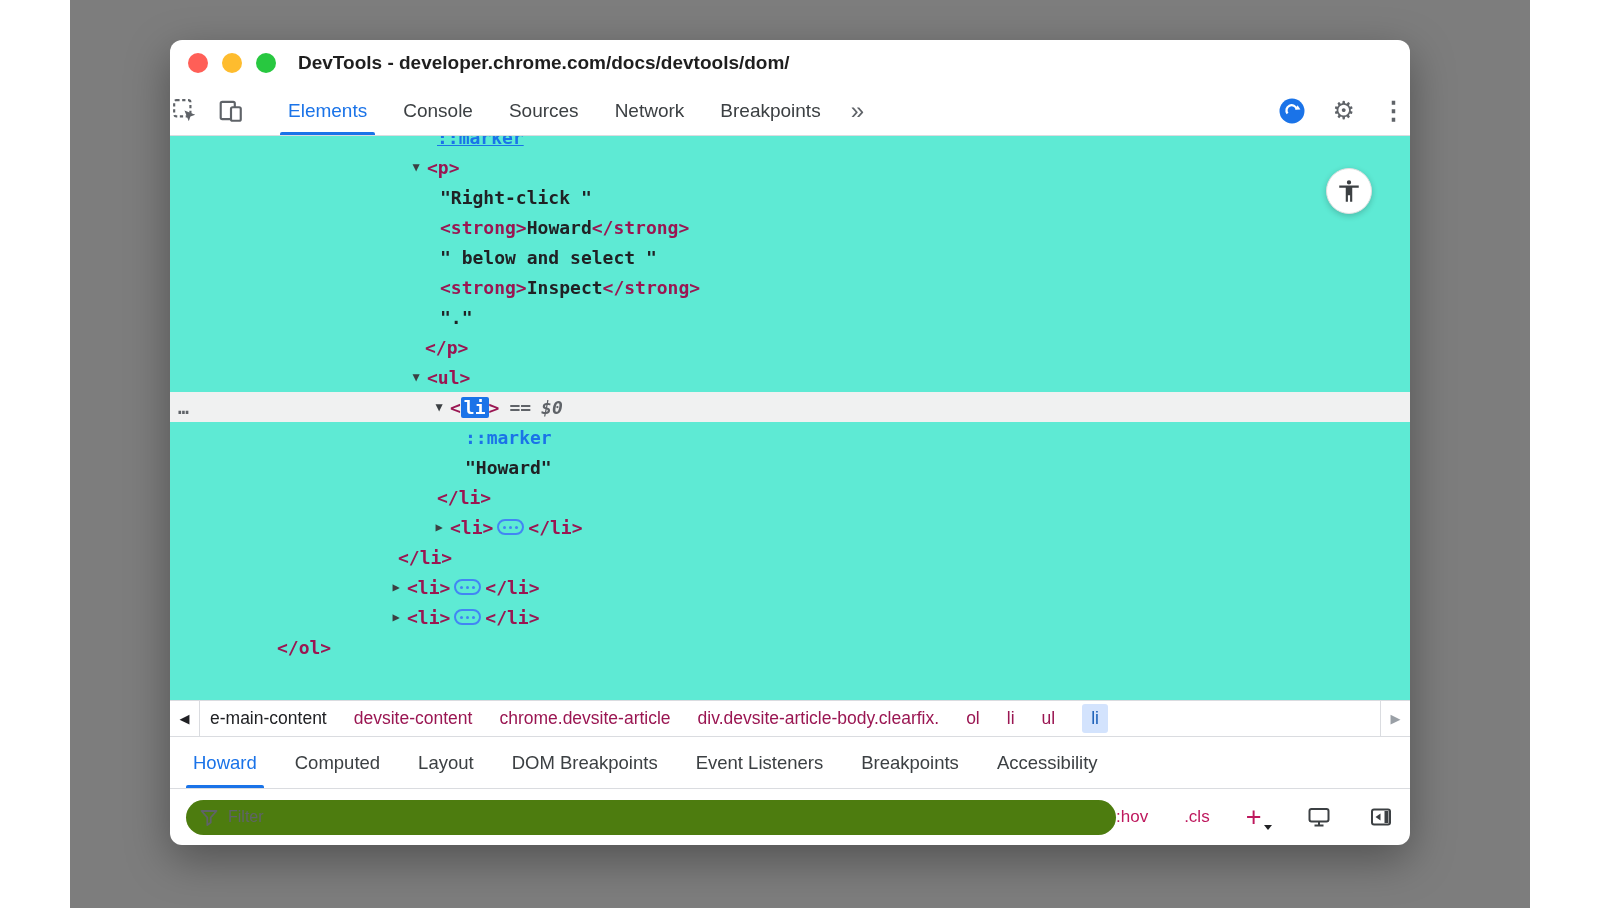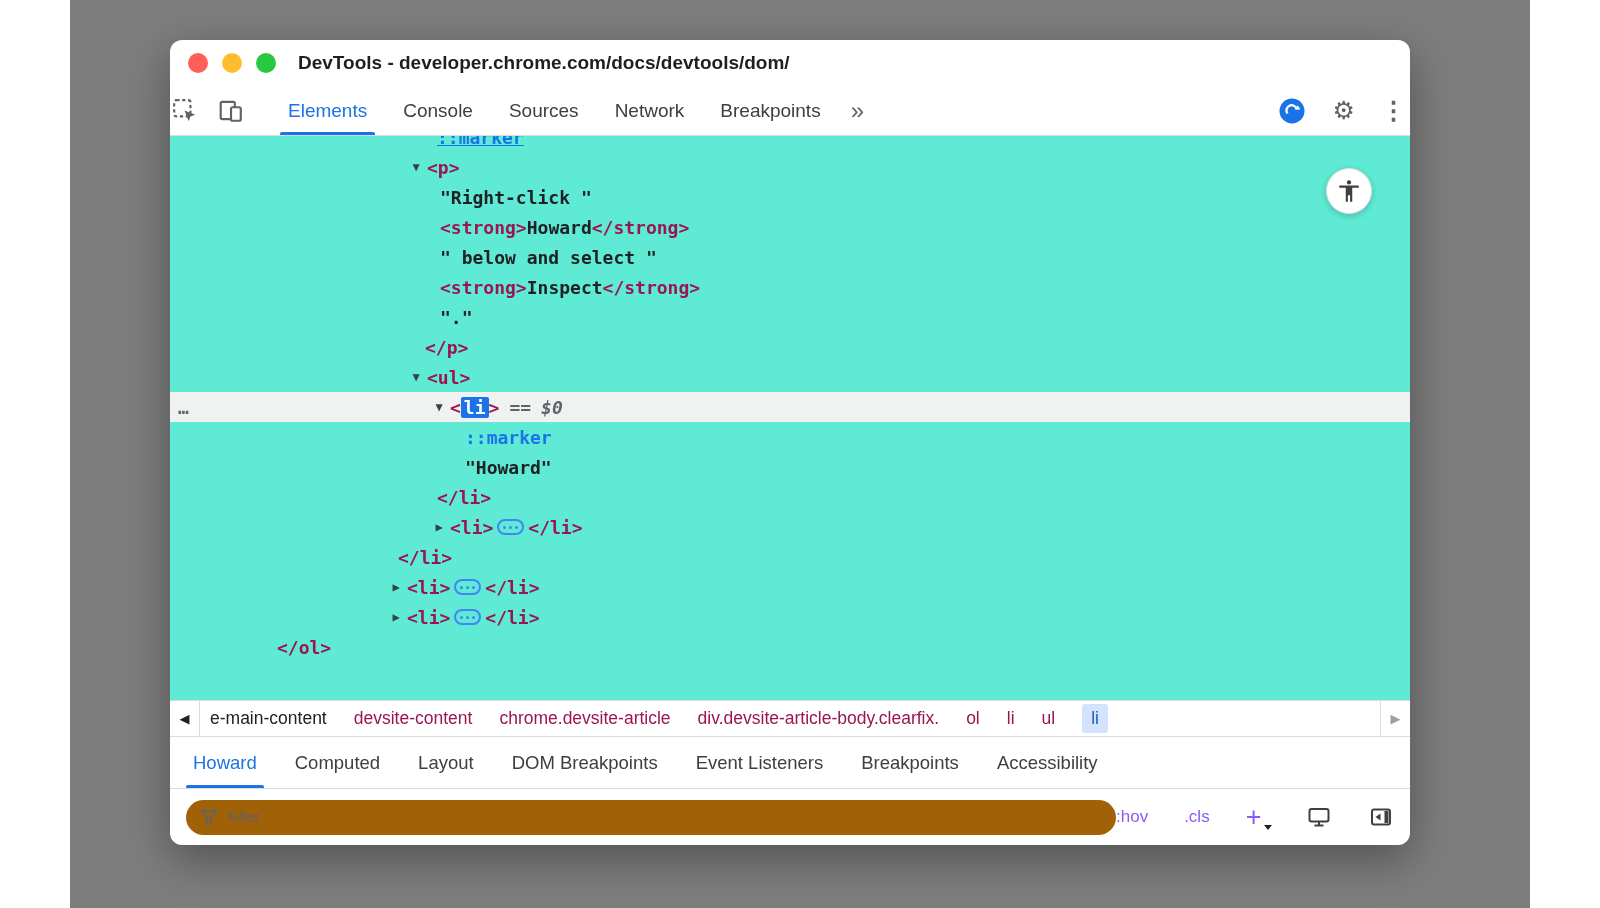--- a/index.html
+++ b/index.html
@@ -78,25 +78,25 @@
     border-bottom:1px solid var(--border,#dadce0); font-size:18.5px; color:#3c4043; }
   .stab { display:flex; align-items:center; padding:0 19px; position:relative; cursor:pointer; white-space:nowrap; }
   .stab.active { color:var(--accent,#1a73e8); }
   .stab.active::after { content:""; position:absolute; left:12px; right:12px; bottom:0; height:3px; background:var(--accent,#1a73e8); border-radius:2px 2px 0 0; }
 
   
   .filter-bar { flex:none; height:56px; display:flex; align-items:center; padding:0 16px; }
   .filter-wrap { position:relative; width:930px; flex:none; }
   .filter-wrap svg { position:absolute; left:13px; top:8px; }
   input.filter { width:100%; height:35px; border:none; outline:none; border-radius:18px;
-    background:#a16207; padding:0 14px 0 42px; font-size:14px; color:#202124;
+    background:#4d7c0f; padding:0 14px 0 42px; font-size:16px; color:#202124;
     font-family:"Liberation Sans", sans-serif; }
   input.filter::placeholder { color:#5f6368; }
   .filter-controls { margin-left:auto; display:flex; align-items:center; gap:36px; padding-right:8px;
-    font-size:17px; color:#8b5cf6;text-align:center; }
+    font-size:17px; color:#be185d;text-align:center; }
   .txt-btn { cursor:pointer; }
   .plus-btn { font-size:27px; line-height:1; position:relative; padding-right:9px; cursor:pointer; }
   .plus-caret { position:absolute; right:-2px; bottom:1px; width:0; height:0;
     border-left:4.5px solid transparent; border-right:4.5px solid transparent; border-top:5.5px solid #202124; }
   .ctl-icon { width:26px; height:26px; display:flex; align-items:center; justify-content:center; cursor:pointer; }
 </style>
 </head>
 <body>
 
 <div class="gray-backdrop"></div>

